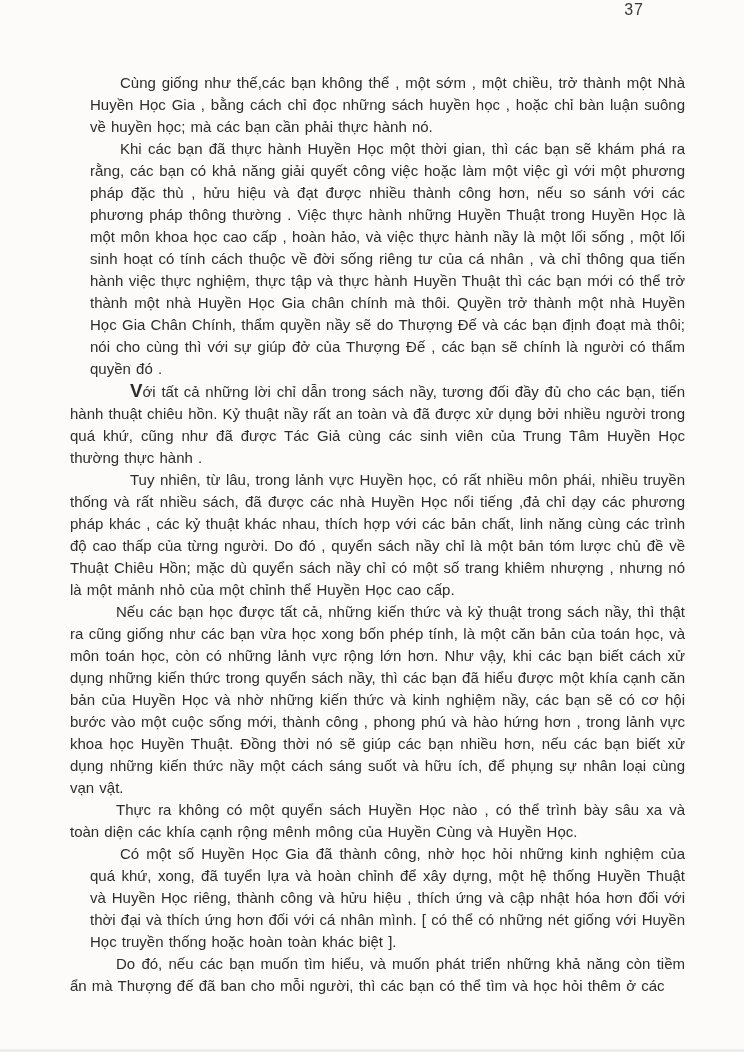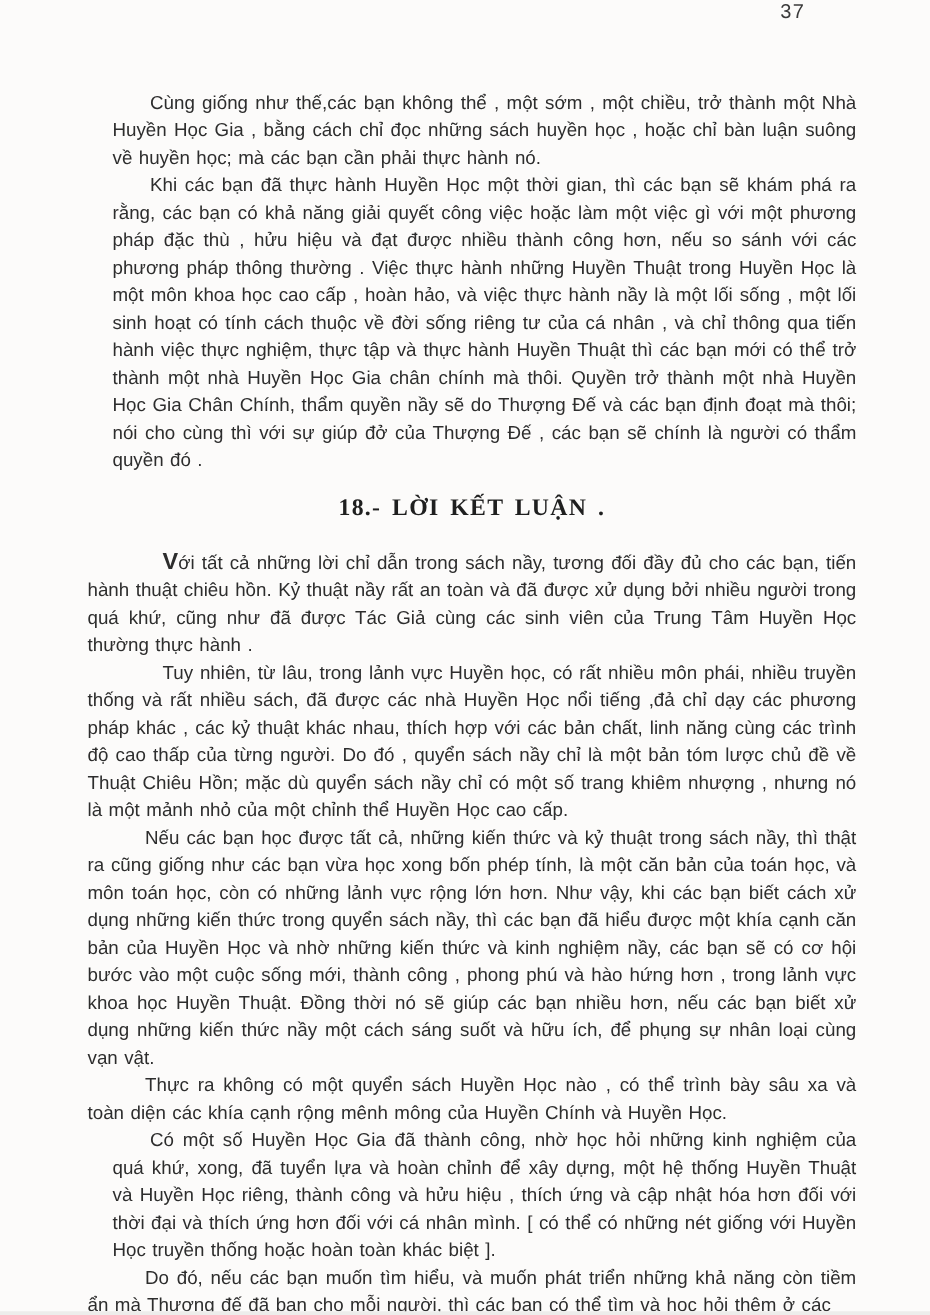--- a/index.html
+++ b/index.html
@@ -61,22 +61,21 @@
 </head>
 <body>
 
 <div class="page">
   <div class="page-number">37</div>
 
   <div class="text-block">
     <p class="para in1">Cùng giống như thế,các bạn không thể , một sớm , một chiều, trở thành một Nhà Huyền Học Gia , bằng cách chỉ đọc những sách huyền học , hoặc chỉ bàn luận suông về huyền học; mà các bạn cần phải thực hành nó.</p>
     <p class="para in1">Khi các bạn đã thực hành Huyền Học một thời gian, thì các bạn sẽ khám phá ra rằng, các bạn có khả năng giải quyết công việc hoặc làm một việc gì với một phương pháp đặc thù , hửu hiệu và đạt được nhiều thành công hơn, nếu so sánh với các phương pháp thông thường . Việc thực hành những Huyền Thuật trong Huyền Học là một môn khoa học cao cấp , hoàn hảo, và việc thực hành nầy là một lối sống , một lối sinh hoạt có tính cách thuộc về đời sống riêng tư của cá nhân , và chỉ thông qua tiến hành việc thực nghiệm, thực tập và thực hành Huyền Thuật thì các bạn mới có thể trở thành một nhà Huyền Học Gia chân chính mà thôi. Quyền trở thành một nhà Huyền Học Gia Chân Chính, thẩm quyền nầy sẽ do Thượng Đế và các bạn định đoạt mà thôi; nói cho cùng thì với sự giúp đở của Thượng Đế ,  các bạn sẽ chính là người có thẩm quyền đó .</p>
 
-    <h2 class="heading">18.- LỜI KẾT LUẬN .</h2>
 
     <p class="para in3 lead">Với tất cả những lời chỉ dẫn trong sách nầy, tương đối đầy đủ cho các bạn, tiến hành thuật chiêu hồn. Kỷ thuật nầy rất an toàn và đã được xử dụng bởi nhiều người trong quá khứ, cũng như đã được Tác Giả cùng các sinh viên của Trung Tâm Huyền Học thường thực hành .</p>
     <p class="para in3">Tuy nhiên, từ lâu, trong lảnh vực Huyền học, có rất nhiều môn phái, nhiều truyền thống và rất nhiều sách, đã được các nhà Huyền Học nổi tiếng ,đả chỉ dạy các phương pháp khác , các kỷ thuật khác nhau, thích hợp với các bản chất, linh năng cùng các trình độ cao thấp của từng người. Do đó , quyển sách nầy chỉ là một bản tóm lược chủ đề về Thuật Chiêu Hồn; mặc dù quyển sách nầy chỉ có một số trang khiêm nhượng , nhưng nó là một mảnh nhỏ của một chỉnh thể Huyền Học cao cấp.</p>
     <p class="para in2">Nếu các bạn học được tất cả, những kiến thức và kỷ thuật trong sách nầy, thì thật ra cũng giống như các bạn vừa học xong bốn phép tính, là một căn bản của toán học, và môn toán học, còn có những lảnh vực rộng lớn hơn. Như vậy, khi các bạn biết cách xử dụng những kiến thức trong quyển sách nầy, thì các bạn đã hiểu được một khía cạnh căn bản của Huyền Học và nhờ những kiến thức và kinh nghiệm nầy,  các bạn sẽ có cơ hội bước vào một cuộc sống mới, thành công , phong phú và hào hứng hơn , trong lảnh vực khoa học Huyền Thuật. Đồng thời nó sẽ giúp các bạn nhiều hơn, nếu các bạn biết xử dụng những kiến thức nầy một cách sáng suốt và hữu ích, để phụng sự nhân loại cùng vạn vật.</p>
-    <p class="para in2">Thực ra không có một quyển sách Huyền Học nào , có thể trình bày sâu xa và toàn diện các khía cạnh rộng mênh mông của Huyền Chính và Huyền Học.</p>
+    <p class="para in2">Thực ra không có một quyển sách Huyền Học nào , có thể trình bày sâu xa và toàn diện các khía cạnh rộng mênh mông của Huyền Cùng và Huyền Học.</p>
     <p class="para in1">Có một số Huyền Học Gia đã thành công, nhờ học hỏi những kinh nghiệm của quá khứ, xong,  đã tuyển lựa và hoàn chỉnh để xây dựng, một hệ thống Huyền Thuật và Huyền Học riêng, thành công và hửu hiệu , thích ứng và cập nhật hóa hơn đối với thời đại và thích ứng hơn đối với cá nhân mình. [ có thể có những nét giống với Huyền Học truyền thống hoặc hoàn toàn khác biệt ].</p>
     <p class="para in2">Do đó, nếu các bạn muốn tìm hiểu, và muốn phát triển những khả năng còn tiềm ẩn mà Thượng đế đã ban cho mỗi người, thì các bạn có thể tìm và học hỏi thêm ở các</p>
   </div>
 </div>
 
 </body></html>

